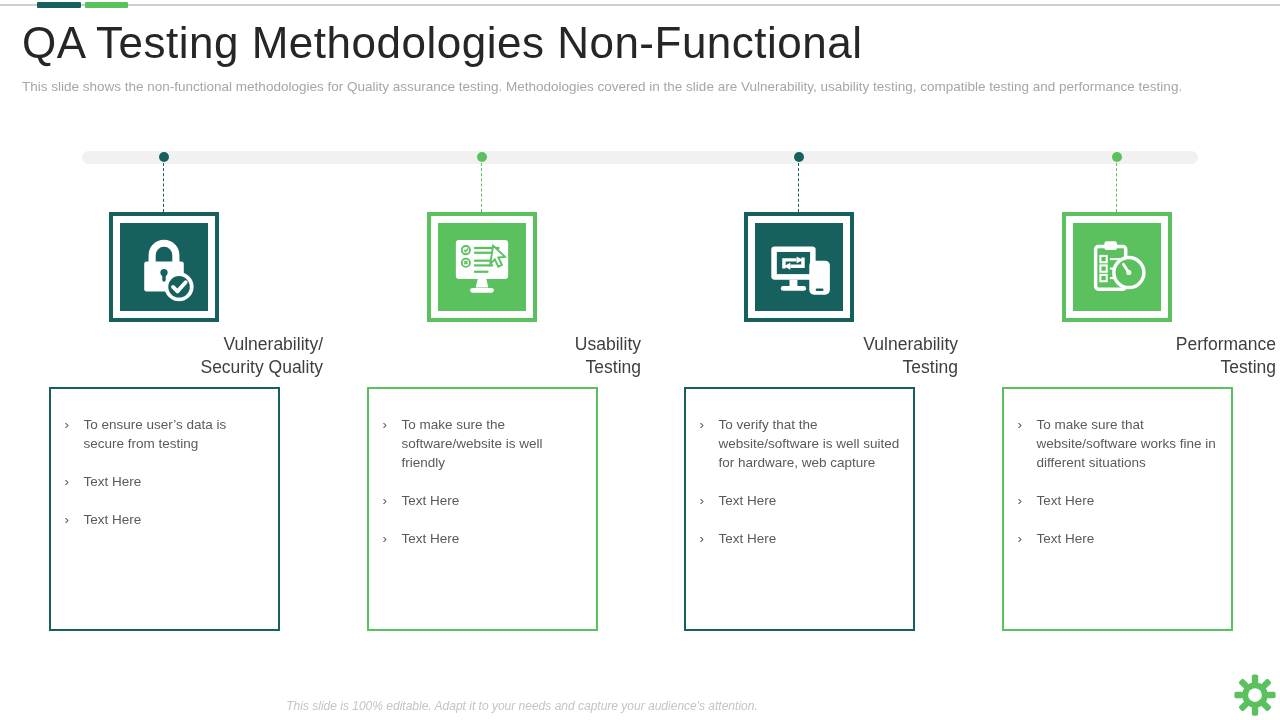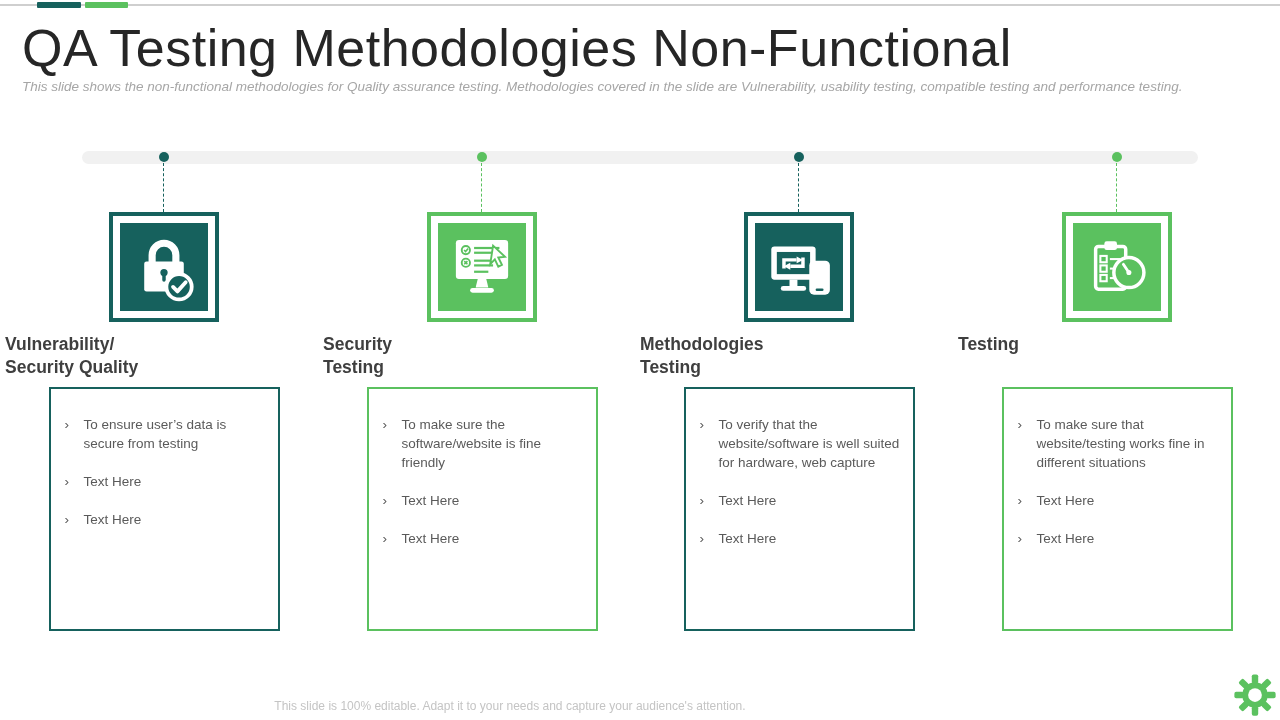--- a/index.html
+++ b/index.html
@@ -6,24 +6,24 @@
   .slide{position:relative;width:1280px;height:720px;background:#ffffff;overflow:hidden;
          font-family:"Liberation Sans",sans-serif;}
 
   
   .top-rule{position:absolute;left:0;top:4px;width:1280px;height:2px;background:#cfcfcf;}
   .top-dash{position:absolute;top:2px;height:6px;border-radius:1px;}
   .top-dash.teal{left:37px;width:44px;background:var(--teal);}
   .top-dash.green{left:85px;width:43px;background:var(--green);}
 
   
-  .title{position:absolute;left:22px;top:18px;width:1100px;font-size:52px;font-weight:400;
+  .title{position:absolute;left:22px;top:18px;width:1100px;font-size:44px;font-weight:400;
          letter-spacing:.5px;color:var(--title_text);}
   .subtitle{position:absolute;left:22px;top:77px;width:1214px;font-size:13.5px;line-height:19px;
-            color:var(--subtitle_text);font-style:italic;}
+            color:var(--subtitle_text);}
 
   
   .timeline-bar{position:absolute;left:82px;top:151px;width:1116px;height:13px;border-radius:7px;
                 background:var(--timeline_bar);}
 
   
   .col{position:absolute;top:145px;width:318px;height:492px;}
   .col.c0{left:5px;}  .col.c1{left:323px;}  .col.c2{left:640px;}  .col.c3{left:958px;}
   .col.accent-teal{--accent:var(--teal);}
   .col.accent-green{--accent:var(--green);}
@@ -32,33 +32,33 @@
        background:var(--accent);}
   .connector{position:absolute;left:calc(50% - 1px);top:18px;height:49px;width:0;
              border-left:1.5px dashed var(--accent);}
 
   .icon-box{position:absolute;left:calc(50% - 55px);top:67px;width:88px;height:88px;
             border:4px solid var(--accent);padding:7px;background:#fff;}
   .icon-inner{width:88px;height:88px;background:var(--accent);display:flex;align-items:center;
               justify-content:center;}
   .icon-inner svg{display:block;width:76px;height:76px;}
 
-  .col-heading{position:absolute;left:0;top:188px;width:318px;text-align:left;
-               font-size:17.5px;line-height:23px;font-weight:bold;color:var(--heading_text);}
+  .col-heading{position:absolute;left:0;top:188px;width:318px;text-align:right;
+               font-size:17.5px;line-height:23px;font-weight:normal;color:var(--heading_text);}
 
   .text-box{position:absolute;left:calc(50% - 115.5px);top:242px;width:227px;height:240px;
             border:2px solid var(--accent);background:#fff;}
   .bullets{margin:0;padding:26px 10px 0 14px;list-style:none;}
   .bullets li{display:flex;margin-bottom:19px;font-size:13.5px;line-height:19px;
               color:var(--body_text);}
   .bullets .marker{flex:0 0 19px;color:var(--body_text);}
 
   
-  .footer{position:absolute;left:0;top:699px;width:1020px;text-align:center;font-size:12px;
-          color:var(--footer_text);}
+  .footer{position:absolute;left:12px;top:699px;width:1020px;text-align:center;font-size:12px;
+          color:var(--footer_text);font-style:italic;}
   .gear{position:absolute;right:3px;bottom:3px;width:44px;height:44px;}
 </style>
 </head>
 <body>
 
 <div class="slide">
 
   <div class="top-rule"></div>
   <div class="top-dash teal"></div>
   <div class="top-dash green"></div>
@@ -121,28 +121,28 @@
           <line x1="19" y1="20" x2="31" y2="20" stroke="var(--accent)" stroke-width="1.4"></line>
           <line x1="19" y1="23" x2="31" y2="23" stroke="var(--accent)" stroke-width="1.4"></line>
           <line x1="19" y1="27" x2="28" y2="27" stroke="var(--accent)" stroke-width="1.4"></line>
           <polygon points="31,10.5 38.5,17.5 34.3,18 36.6,22.6 34.3,23.8 32.1,19.2 29.2,22.2" fill="#fff" stroke="var(--accent)" stroke-width="1.2"></polygon>
           <polygon points="21.3,31.5 26.7,31.5 28,37 20,37" fill="#fff"></polygon>
           <rect x="16.5" y="37.2" width="15" height="3" rx="1.5" fill="#fff"></rect>
         </svg>
       </div>
     </div>
     <div class="col-heading">
-      <div>Security</div>
+      <div>Usability</div>
       <div>Testing</div>
     </div>
     <div class="text-box">
       <ul class="bullets">
         <li>
             <span class="marker">›</span>
-            <span>To make sure the software/website is fine friendly</span>
+            <span>To make sure the software/website is well friendly</span>
           </li>
         <li>
             <span class="marker">›</span>
             <span>Text Here</span>
           </li>
         <li>
             <span class="marker">›</span>
             <span>Text Here</span>
           </li>
       </ul>
@@ -162,21 +162,21 @@
           <path d="M14.5 25 V19.5 H22.5" fill="none" stroke="#fff" stroke-width="2.2"></path>
           <polygon points="22.5,17.3 26.6,19.5 22.5,21.7" fill="#fff"></polygon>
           <path d="M26.5 18 V23.5 H18.5" fill="none" stroke="#fff" stroke-width="2.2"></path>
           <polygon points="18.5,21.3 14.4,23.5 18.5,25.7" fill="#fff"></polygon>
           <rect x="30.5" y="20" width="13" height="21.5" rx="3" fill="#fff"></rect>
           <rect x="34.5" y="37.6" width="5" height="1.6" rx="0.8" fill="var(--accent)"></rect>
         </svg>
       </div>
     </div>
     <div class="col-heading">
-      <div>Methodologies</div>
+      <div>Vulnerability</div>
       <div>Testing</div>
     </div>
     <div class="text-box">
       <ul class="bullets">
         <li>
             <span class="marker">›</span>
             <span>To verify that the website/software is well suited for hardware, web capture</span>
           </li>
         <li>
             <span class="marker">›</span>
@@ -204,27 +204,28 @@
           <line x1="19.5" y1="19" x2="26" y2="19" stroke="#fff" stroke-width="1.3"></line>
           <line x1="19.5" y1="25" x2="26" y2="25" stroke="#fff" stroke-width="1.3"></line>
           <line x1="19.5" y1="31" x2="26" y2="31" stroke="#fff" stroke-width="1.3"></line>
           <circle cx="31.5" cy="27.5" r="9.5" fill="var(--accent)" stroke="#fff" stroke-width="2.2"></circle>
           <line x1="31.5" y1="27.5" x2="28" y2="22.3" stroke="#fff" stroke-width="1.8" stroke-linecap="round"></line>
           <circle cx="31.5" cy="27.5" r="1.6" fill="#fff"></circle>
         </svg>
       </div>
     </div>
     <div class="col-heading">
+      <div>Performance</div>
       <div>Testing</div>
     </div>
     <div class="text-box">
       <ul class="bullets">
         <li>
             <span class="marker">›</span>
-            <span>To make sure that website/testing works fine in different situations</span>
+            <span>To make sure that website/software works fine in different situations</span>
           </li>
         <li>
             <span class="marker">›</span>
             <span>Text Here</span>
           </li>
         <li>
             <span class="marker">›</span>
             <span>Text Here</span>
           </li>
       </ul>

